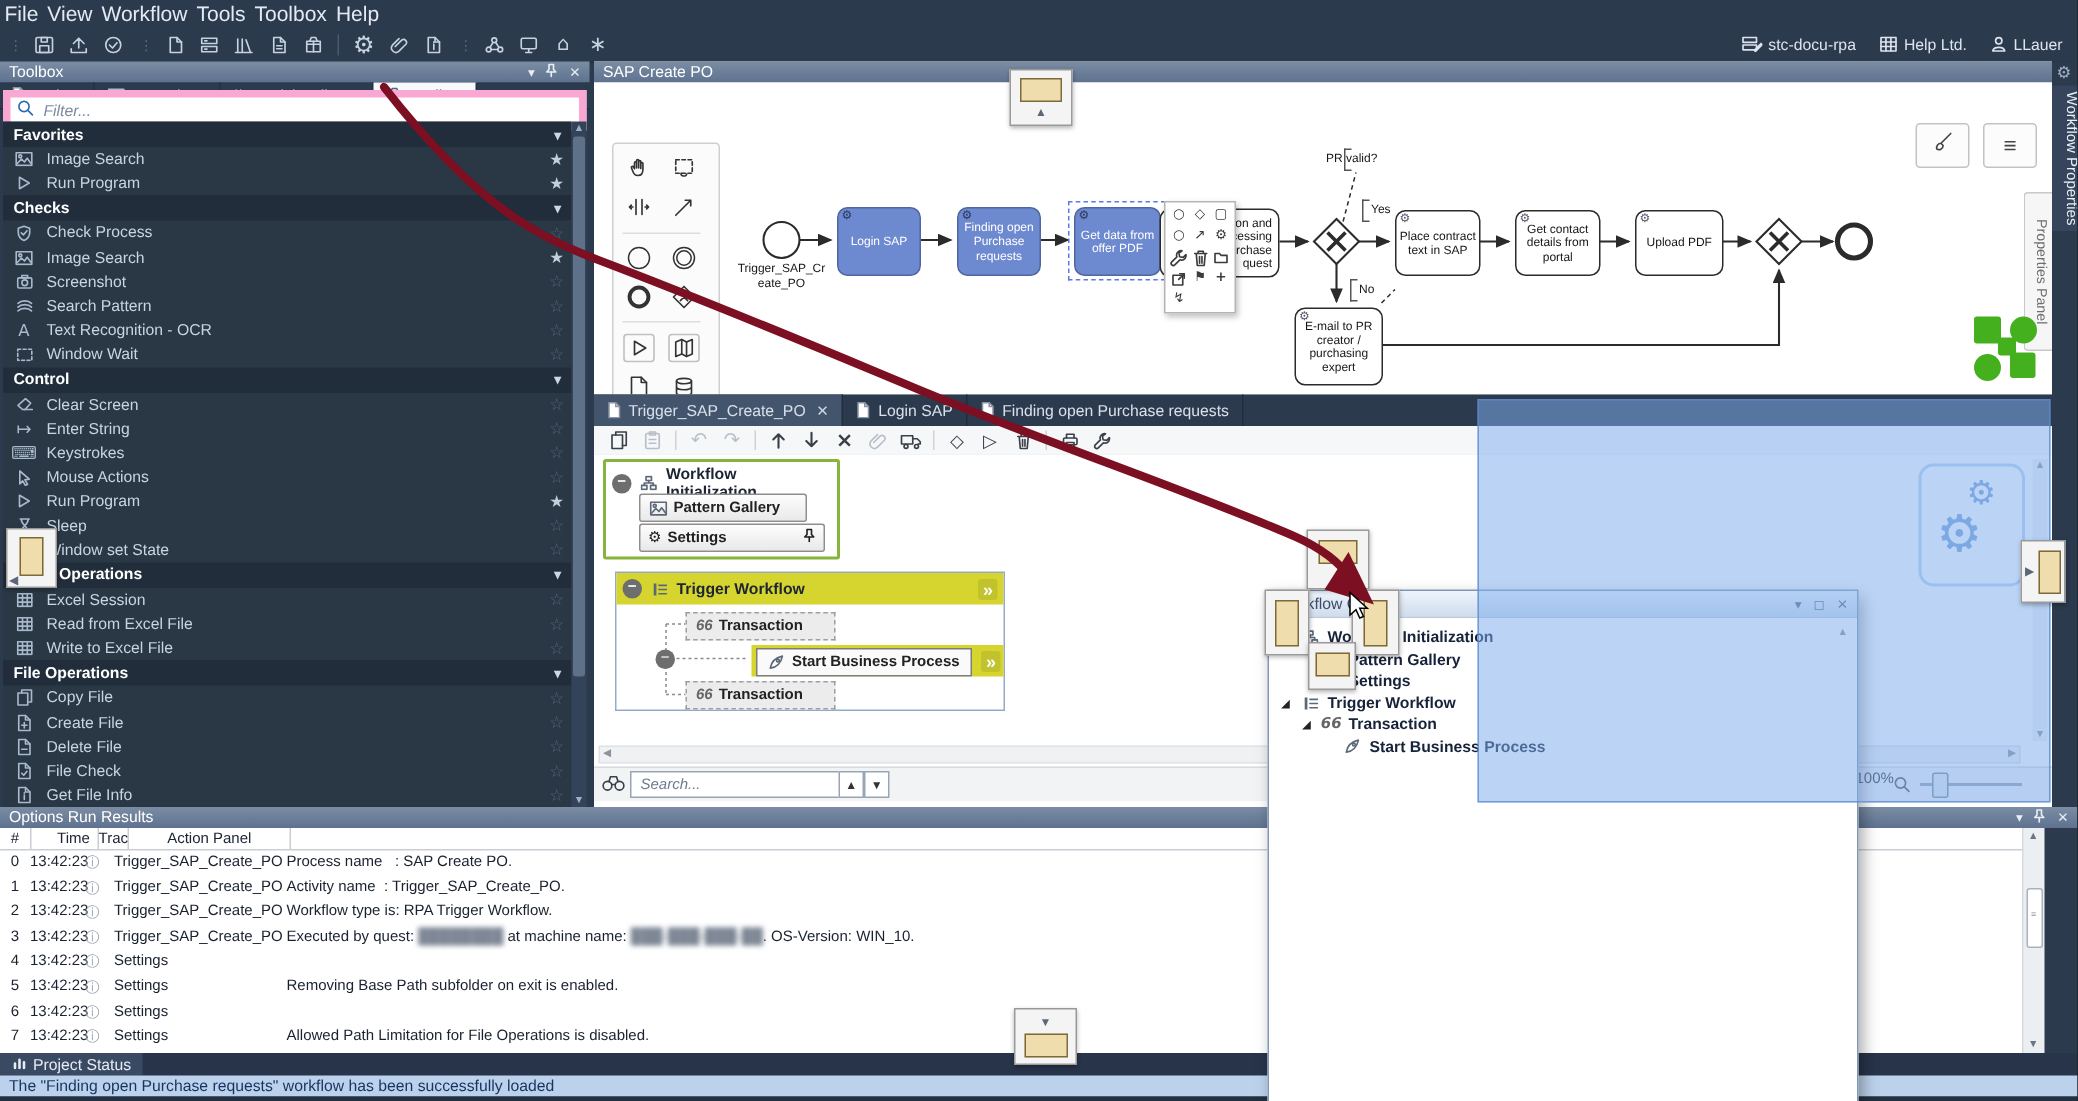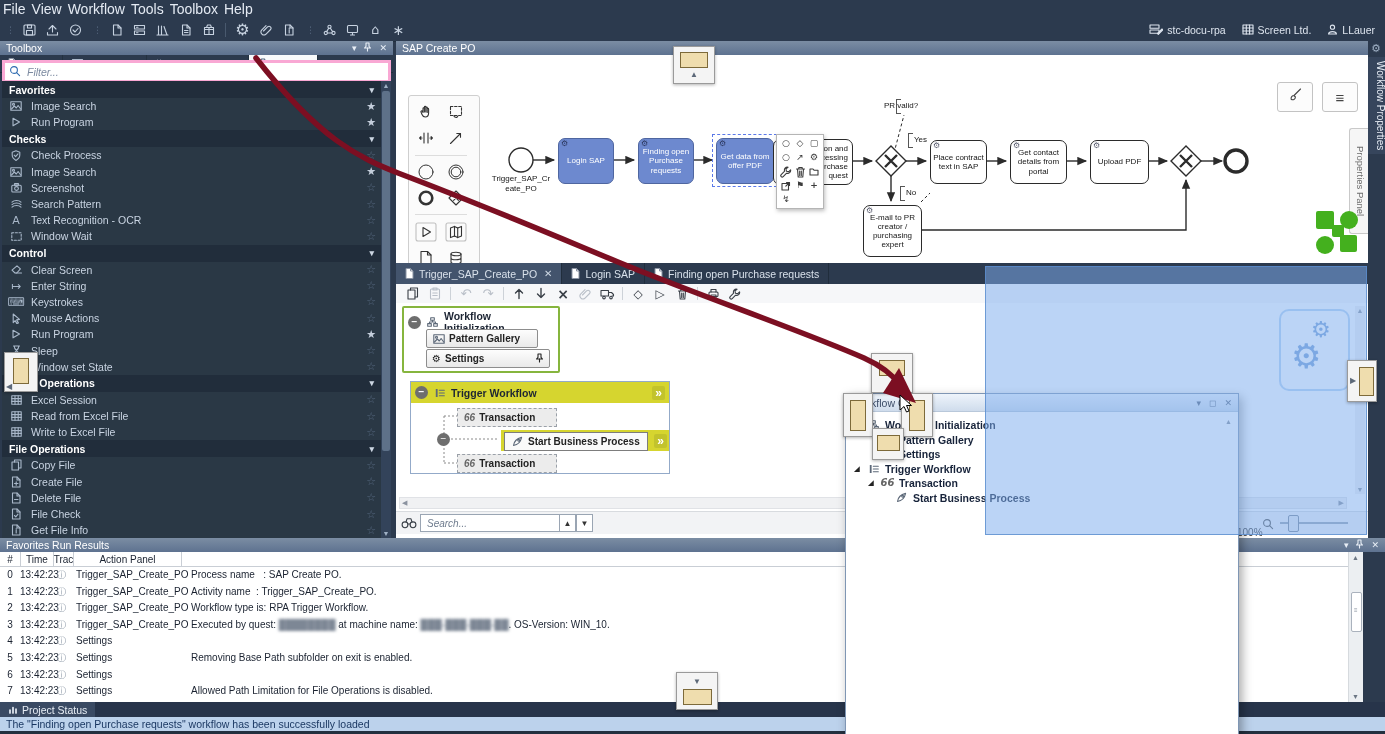--- a/index.html
+++ b/index.html
@@ -20,21 +20,21 @@
   .ptitle{height:14px;background:linear-gradient(#7b8da3,#5e7290);color:#fff;font-size:10.5px;
           display:flex;align-items:center;padding:0 6px;}
   .ptitle .pbtns{margin-left:auto;display:flex;gap:7px;color:#e8eef6;font-size:9px;align-items:center;}
   
   #toolbox{left:0;top:41px;width:393px;height:497px;background:#2c3a4e;}
   #tb-tabs{height:17px;display:flex;align-items:stretch;background:#2c3a4e;border-bottom:1px solid #1f2c3a;}
   .tb-tab{display:flex;align-items:center;gap:4px;padding:0 8px;font-size:10.5px;color:#d8e0ea;border-right:1px solid #233140;}
   .tb-tab .ico{color:#aebccd;display:flex;}
   .tb-tab.active{background:#f7f9fb;color:#1d2836;}
   .tb-tab.active .ico{color:#51637c;}
-  #filter-row{position:absolute;left:2px;right:2px;top:19px;height:17px;background:#fff;border:3px solid #f9a8d4;display:flex;align-items:center;padding:0 4px;gap:4px;}
+  #filter-row{position:absolute;left:2px;right:2px;top:19px;height:17px;background:#fff;border:5px solid #f9a8d4;display:flex;align-items:center;padding:0 4px;gap:4px;}
   #filter-row input{border:0;outline:0;flex:1;font-size:10.5px;font-style:italic;color:#333;font-family:"Liberation Sans",sans-serif;}
   #filter-row input::placeholder{color:#7c8aa0;font-style:italic;}
   #tb-list{position:absolute;left:2px;right:12px;top:40px;bottom:0;background:#2a3845;overflow:hidden;}
   .sec-h{height:17px;background:#212d3b;color:#fff;font-weight:bold;font-size:10.5px;display:flex;align-items:center;padding:0 7px;}
   .sec-h .chev{margin-left:auto;color:#cdd7e3;font-size:9px;}
   .tb-item{height:16.2px;display:flex;align-items:center;padding-left:7px;color:#c9d4e2;font-size:10.5px;gap:8px;}
   .tb-item .ico{width:14px;display:flex;justify-content:center;color:#a9b8ca;}
   .tb-item .star{margin-left:auto;padding-right:5px;font-size:11px;color:#c4cedb;}
   .tb-item .star.off{color:#53657c;}
   .vsb{position:absolute;right:2px;top:40px;bottom:0;width:10px;background:#33435a;}
@@ -280,21 +280,21 @@
           </span>
           <span>stc-docu-rpa</span>
         </span>
         <span class="acct-item">
           <span class="ico " style="display: inline-flex;">
             <svg width="12" height="11" viewBox="0 0 12 11" fill="none" stroke="currentColor" stroke-width="1.1" stroke-linecap="round" stroke-linejoin="round">
               <rect x="1" y="1" width="10" height="9"></rect>
               <path d="M1 4h10M1 7h10M4.3 1v9M7.6 1v9"></path>
             </svg>
           </span>
-          <span>Screen Ltd.</span>
+          <span>Help Ltd.</span>
         </span>
         <span class="acct-item">
           <span class="ico " style="display: inline-flex;">
             <svg width="11" height="11" viewBox="0 0 11 11" fill="none" stroke="currentColor" stroke-width="1.1" stroke-linecap="round" stroke-linejoin="round">
               <circle cx="5.5" cy="3.2" r="2.1"></circle>
               <path d="M1.5 10c.6-3.2 7.4-3.2 8 0z"></path>
             </svg>
           </span>
           <span>LLauer</span>
         </span>
@@ -1040,55 +1040,55 @@
       <span class="abs" style="left:5px;top:3px;color:#3a4048" id="binoc-ico"><svg width="16" height="12" viewBox="0 0 16 12" fill="none" stroke="currentColor" stroke-width="1.1" stroke-linecap="round" stroke-linejoin="round">
             <circle cx="4" cy="7.8" r="2.9"></circle>
             <circle cx="12" cy="7.8" r="2.9"></circle>
             <path d="M6.9 7h2.2M5 5L6 1.8h4L11 5"></path>
           </svg></span>
       <div id="esearch">
         <input placeholder="Search..." style="">
       </div>
       <div class="updown" style="left:163px">▲</div>
       <div class="updown" style="left:180px">▼</div>
-      <span class="abs" style="left:841px;top:15px;font-size:10px;color:#333">100%</span>
+      <span class="abs" style="left:841px;top:2px;font-size:10px;color:#333">100%</span>
       <span class="abs" style="left:866px;top:4px;color:#555" id="mag-ico"><svg width="12" height="12" viewBox="0 0 12 12" fill="none" stroke="currentColor" stroke-width="1.1" stroke-linecap="round" stroke-linejoin="round">
             <circle cx="5" cy="5" r="3.4"></circle>
             <path d="M7.6 7.6l3 3"></path>
           </svg></span>
       <div class="abs" style="left:884px;top:10px;width:68px;height:2px;background:#9aa5b3"></div>
       <div class="abs" style="left:892px;top:3px;width:9px;height:15px;background:#e8eaee;border:1px solid #7d8violet;border:1px solid #7d8a9c;border-radius:2px"></div>
     </div>
   </div>
 
   <div id="right-strip" class="abs">
     <span class="gl abs" style="left:3px;top:2px;color:#9fb0c4;font-size:11px">⚙</span>
     <div id="wp-tab">
       <span>Workflow Properties</span>
     </div>
   </div>
 
   <div id="results" class="abs">
     <div class="ptitle">
-      <span>Favorites Run Results</span>
+      <span>Options Run Results</span>
       <span class="pbtns">
         <span>▾</span>
         <span id="rs-pin"><svg width="9" height="10" viewBox="0 0 9 10" fill="none" stroke="currentColor" stroke-width="1.1" stroke-linecap="round" stroke-linejoin="round">
               <path d="M3 1h3v3.3L7.5 6h-6L3 4.3z"></path>
               <path d="M4.5 6v3"></path>
             </svg></span>
         <span>✕</span>
       </span>
     </div>
     <div id="rtable">
         <div class="rhdr">
           <div style="width: 20px;">
             <span>#</span>
           </div>
-          <div style="width: 32px;">
+          <div style="width: 32px; margin-left: 12px;">
             <span>Time</span>
           </div>
           <div style="width: 19px;">
             <span>Trac</span>
           </div>
           <div style="width: 107px;">
             <span>Action Panel</span>
           </div>
         </div>
         <div class="rrow">

